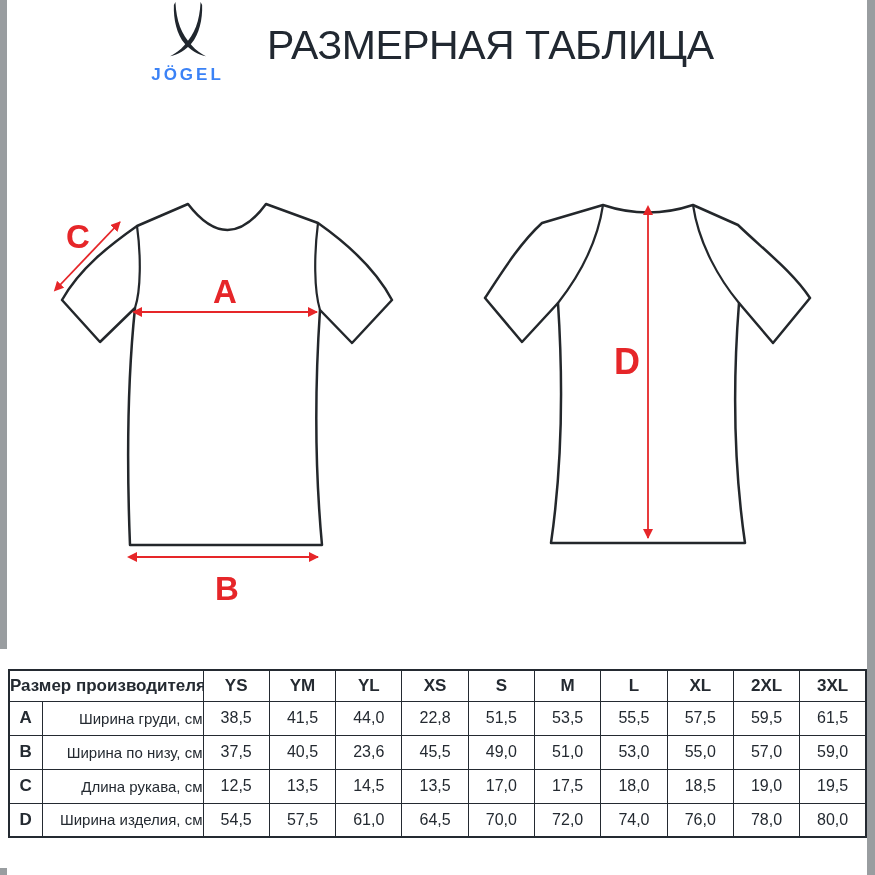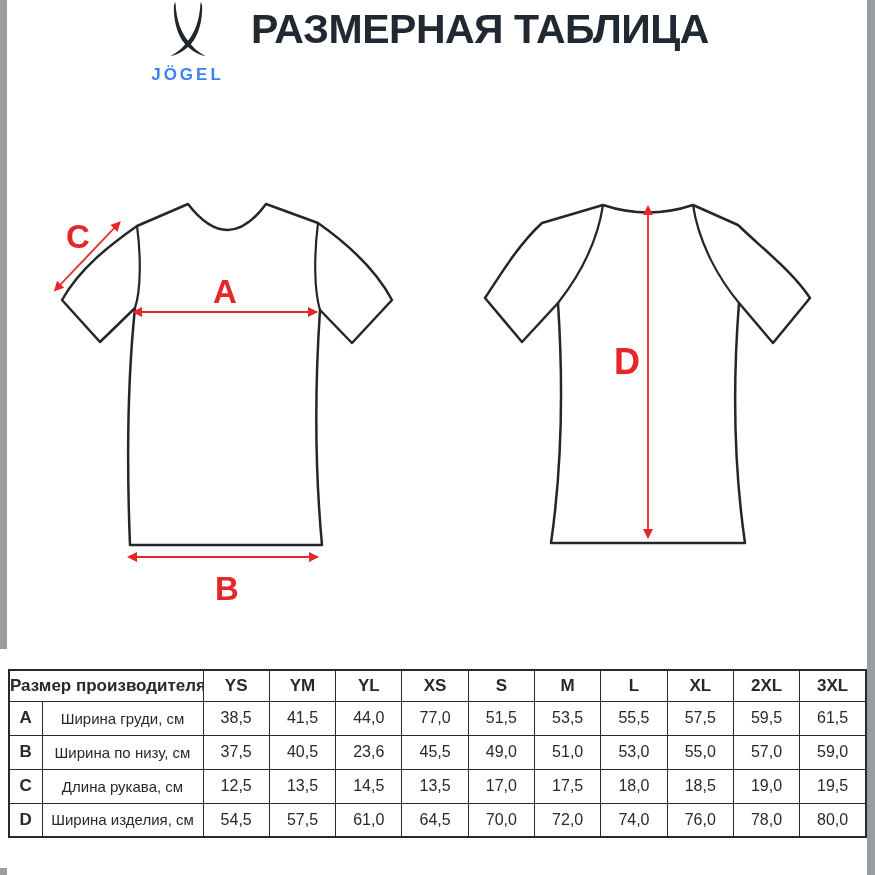--- a/index.html
+++ b/index.html
@@ -11,42 +11,42 @@
   .strip-left-top{left:0;top:0;width:7px;height:649px;}
   .strip-left-bottom{left:0;top:868px;width:7px;height:7px;}
   .strip-right{right:0;top:0;width:8px;height:875px;}
 
   .logo{position:absolute;left:140px;top:2px;width:95px;text-align:center;}
   .logo svg{display:block;margin:0 auto;}
   .logo-text{
     margin-top:5px;font-weight:700;font-size:17px;letter-spacing:3px;color:#3b82f6;
   }
   .title{
-    position:absolute;left:251px;top:6px;margin:0;
-    font-size:41px;font-weight:700;letter-spacing:-0.5px;color:#212831;white-space:nowrap;
+    position:absolute;left:251px;top:6px;margin:16px;
+    font-size:41px;font-weight:400;letter-spacing:-0.5px;color:#212831;white-space:nowrap;
   }
 
   .diagram{position:absolute;left:0;top:150px;}
   .shirt{fill:#ffffff;stroke:#23272b;stroke-width:2.5;stroke-linejoin:round;}
   .seam{fill:none;stroke:#23272b;stroke-width:2.2;stroke-linecap:round;}
   .arrow{fill:none;stroke-width:1.8;}
   .arrow-label{font-family:"Liberation Sans","DejaVu Sans",sans-serif;font-weight:700;}
 
   table{
     position:absolute;left:8px;top:669px;width:857px;
     border-collapse:collapse;table-layout:fixed;
     border:2.5px solid #242a31;
   }
   td{
     border:1.5px solid #242a31;text-align:center;vertical-align:middle;
     font-size:16px;color:#242a31;padding:0;overflow:hidden;white-space:nowrap;
   }
   tr.h1{height:31px;} tr.h2{height:35px;} tr.r{height:34px;}
   td.bold{font-weight:700;font-size:17px;}
-  td.name{font-size:15px;}
+  td.name{font-size:15px;text-align:right;}
 </style>
 </head>
 <body>
 
 <div class="page">
 
   <div class="strip strip-left-top"></div>
   <div class="strip strip-left-bottom"></div>
   <div class="strip strip-right"></div>
 
@@ -123,21 +123,21 @@
       <td class="bold">XL</td>
       <td class="bold">2XL</td>
       <td class="bold">3XL</td>
     </tr>
     <tr class="r">
       <td class="bold">A</td>
       <td class="name">Ширина груди, см</td>
       <td>38,5</td>
       <td>41,5</td>
       <td>44,0</td>
-      <td>77,0</td>
+      <td>22,8</td>
       <td>51,5</td>
       <td>53,5</td>
       <td>55,5</td>
       <td>57,5</td>
       <td>59,5</td>
       <td>61,5</td>
     </tr>
     <tr class="r">
       <td class="bold">B</td>
       <td class="name">Ширина по низу, см</td>

